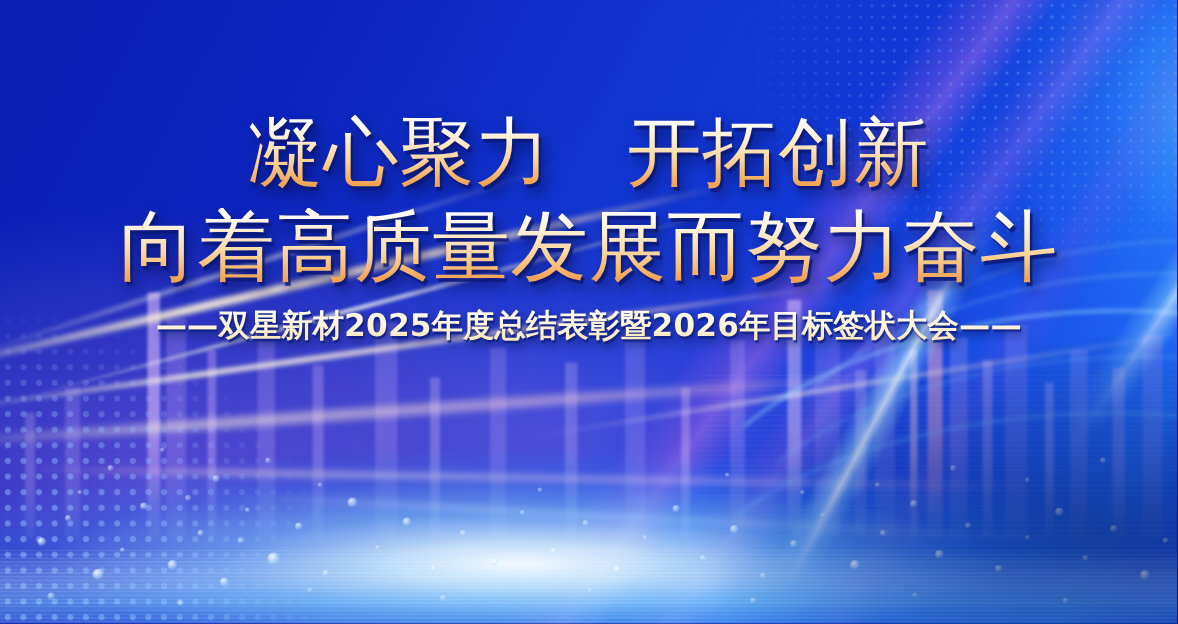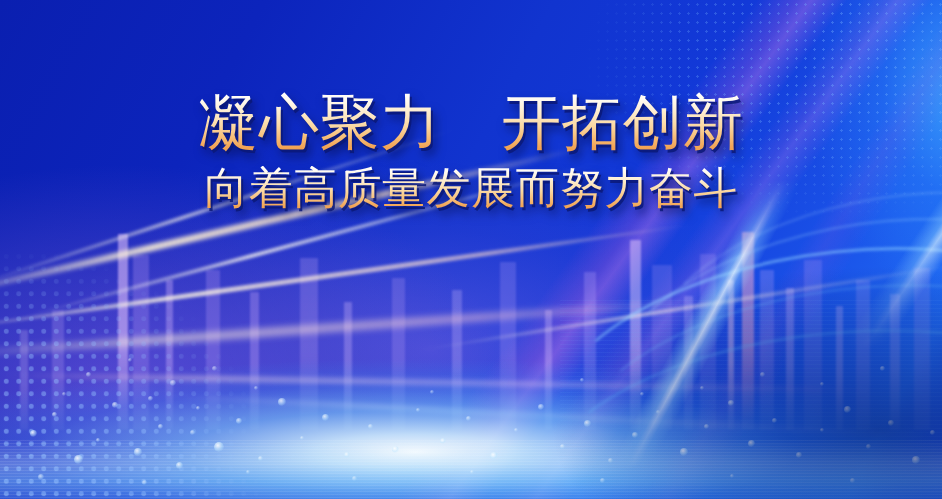--- a/index.html
+++ b/index.html
@@ -206,21 +206,21 @@
       drop-shadow(2px 3px 0px rgba(10,25,120,0.85))
       drop-shadow(3px 5px 5px rgba(5,15,80,0.55));
   }
 
   #title-line-1 {
     margin-top: 92px;
     font-size: 60px;
   }
   #title-line-2 {
     margin-top: 14px;
-    font-size: 44px;
+    font-size: 62px;
   }
 
   .subtitle {
     margin-top: 16px;
     font-size: 25px;
     font-weight: 700;
     letter-spacing: 0.005em;
     white-space: pre;
     color: #fdf2d4;
     background-image: linear-gradient(to bottom, #fffdf6 0%, #fdf4dc 50%, #f8e2ae 100%);
@@ -366,15 +366,16 @@
 
   <div class="layer scanlines"></div>
   <div class="layer scanlines2"></div>
   <div class="layer streak-cyan"></div>
   <div class="layer streak-cyan2"></div>
   <div class="layer vignette-br"></div>
 
   <div class="content">
     <div class="title-line" id="title-line-1">凝心聚力　开拓创新</div>
     <div class="title-line" id="title-line-2">向着高质量发展而努力奋斗</div>
+    <div class="subtitle">——双星新材2025年度总结表彰暨2026年目标签状大会——</div>
   </div>
 
 </div>
 
 </body></html>

